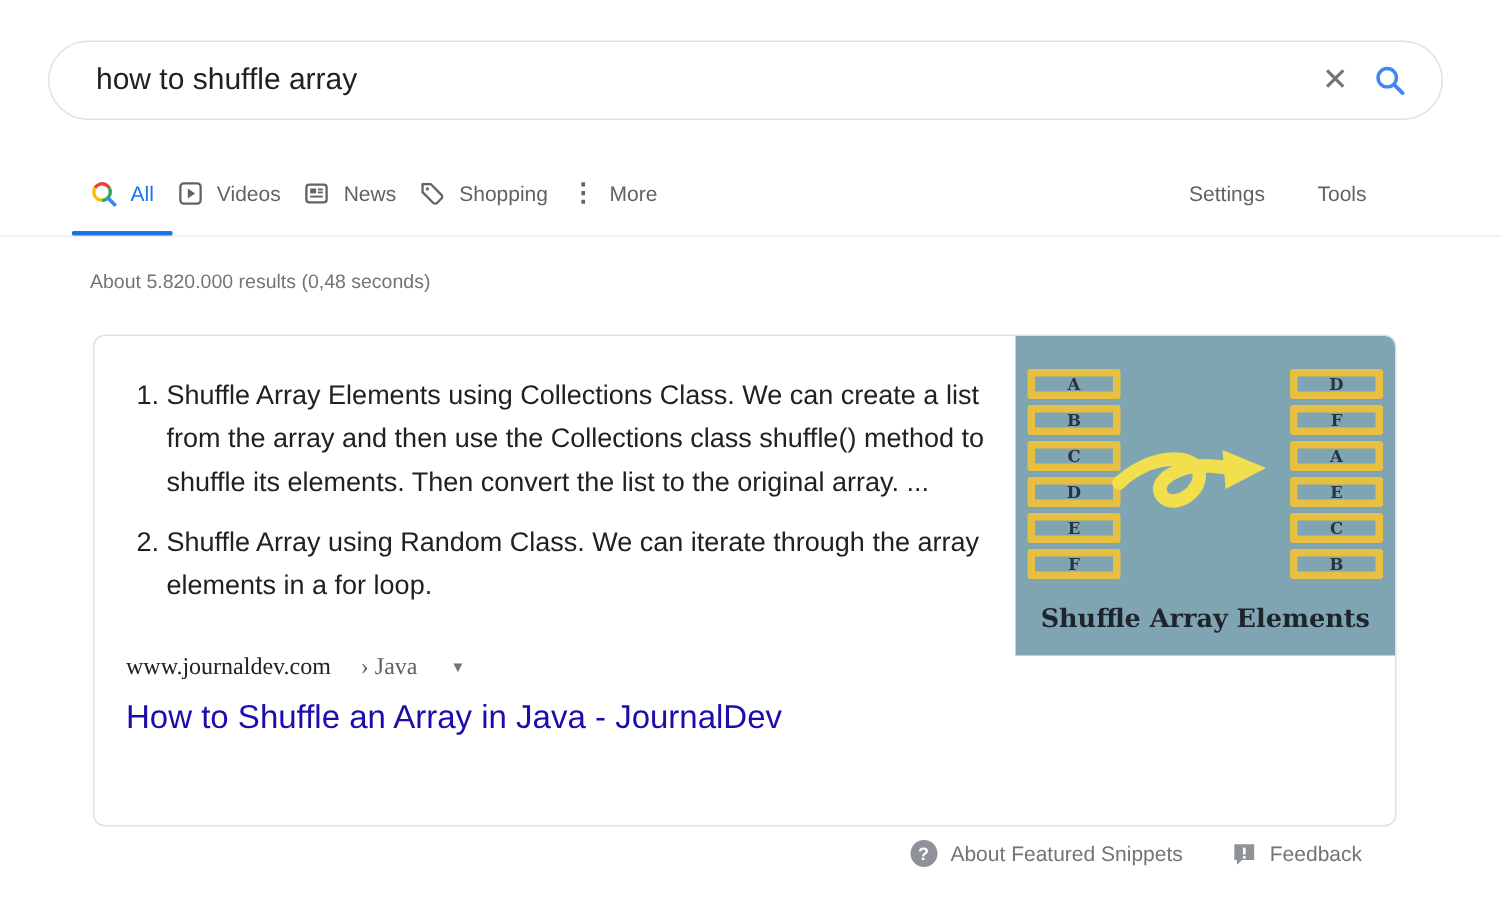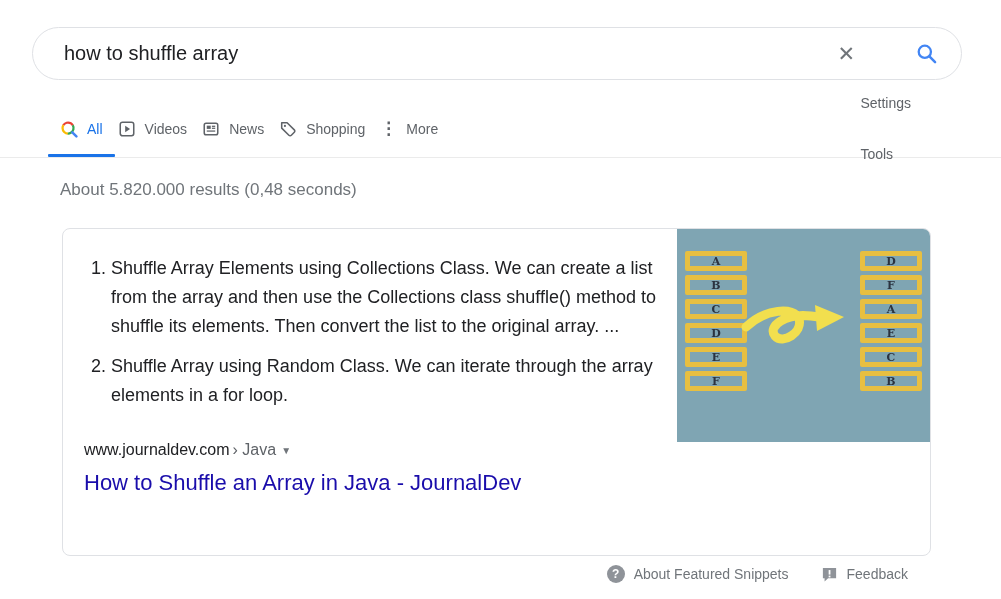--- a/index.html
+++ b/index.html
@@ -7,21 +7,21 @@
   body {
     width:1001px; height:599px; overflow:hidden;
     background:#fff; color:#202124;
     font-family:"Liberation Sans", sans-serif;
   }
 
   
   .search-wrap {
     margin:27px 0 0 32px; width:930px; height:53px;
     border:1px solid #dfe1e5; border-radius:27px;
-    display:flex; align-items:center; background:#fff;gap:44px;
+    display:flex; align-items:center; background:#fff;
   }
   .search-input {
     flex:1; border:none; outline:none; background:transparent;
     font-family:"Liberation Sans", sans-serif;
     font-size:20px; color:#202124; margin-left:31px; padding:0;
   }
   .clear-btn {
     color:#70757a; font-size:21px; line-height:1;
     padding:0 16px 0 10px; cursor:pointer; user-select:none;
   }
@@ -40,42 +40,42 @@
     font-size:14px; color:#5f6368; cursor:pointer; position:relative;
     height:58px;
   }
   .tab svg, .tab .more-dots { flex:0 0 auto; }
   .tab.active { color:#1a73e8; }
   .tab.active::after {
     content:""; position:absolute; left:-12px; right:-12px; bottom:1px;
     height:3px; background:#1a73e8; border-radius:1px;
   }
   .more-dots { font-size:17px; color:#5f6368; font-weight:bold; line-height:1; }
-  .tabs-right { margin-left:auto; display:flex; gap:35px;flex-direction:column; }
+  .tabs-right { margin-left:auto; display:flex; gap:35px; }
   .hdr-link { font-size:14px; color:#5f6368; cursor:pointer; }
 
   
-  .stats { margin:22px 0 0 60px; font-size:17px; color:#70757a; }
+  .stats { margin:22px 0 0 60px; font-size:13px; color:#70757a; }
 
   
   .card {
     position:relative; margin:28px 0 0 62px;
     width:869px; height:328px;
     border:1px solid #dfe1e5; border-radius:8px; background:#fff;
   }
   .snippet-list {
     margin:25px 0 0 4px; padding-left:44px; width:598px;
     font-size:18px; line-height:29px; color:#202124;
   }
   .snippet-list li { margin-bottom:11px; }
   .snippet-list .b { font-weight:normal; }
 
   .url-row {
     margin:31px 0 0 21px; font-size:16px; color:#202124;
-    display:flex; align-items:center; gap:3px;
+    display:flex; align-items:center; gap:20px;font-family:Liberation Serif, serif;
   }
   .url-path { color:#5f6368; }
   .crumb-arrow { color:#70757a; font-size:10px; margin-left:2px; cursor:pointer; }
   .result-title {
     display:inline-block; margin:11px 0 0 21px;
     font-size:22px; color:#1a0dab; text-decoration:none; cursor:pointer;
   }
 
   
   .snippet-img {
@@ -192,20 +192,21 @@
         <div class="letter-box">F</div>
         <div class="letter-box">A</div>
         <div class="letter-box">E</div>
         <div class="letter-box">C</div>
         <div class="letter-box">B</div>
       </div>
     <svg class="arrow-svg" width="120" height="66" viewBox="0 0 120 66">
       <path d="M5 28 C 24 10, 53 7, 58 20 C 62 33, 42 46, 34 37 C 26 27, 45 14, 70 17 L 78 18" fill="none" stroke="#f2df4e" stroke-width="9" stroke-linecap="round"></path>
       <path d="M74 6 L 103 18 L 76 32 Z" fill="#f2df4e"></path>
     </svg>
+    <div class="img-caption">Shuffle Array Elements</div>
   </div>
 
   <ol class="snippet-list">
       <li><span class="b">Shuffle Array</span><span> Elements using Collections Class. We can create a list from the </span><span class="b">array</span><span> and then use the Collections class </span><span class="b">shuffle</span><span>() method to </span><span class="b">shuffle</span><span> its elements. Then convert the list to the original </span><span class="b">array</span><span>. ...</span></li>
       <li><span class="b">Shuffle Array</span><span> using Random Class. We can iterate through the </span><span class="b">array</span><span> elements in a for loop.</span></li>
     </ol>
 
   <div class="url-row">
     <span>www.journaldev.com</span>
     <span class="url-path">› Java</span>

